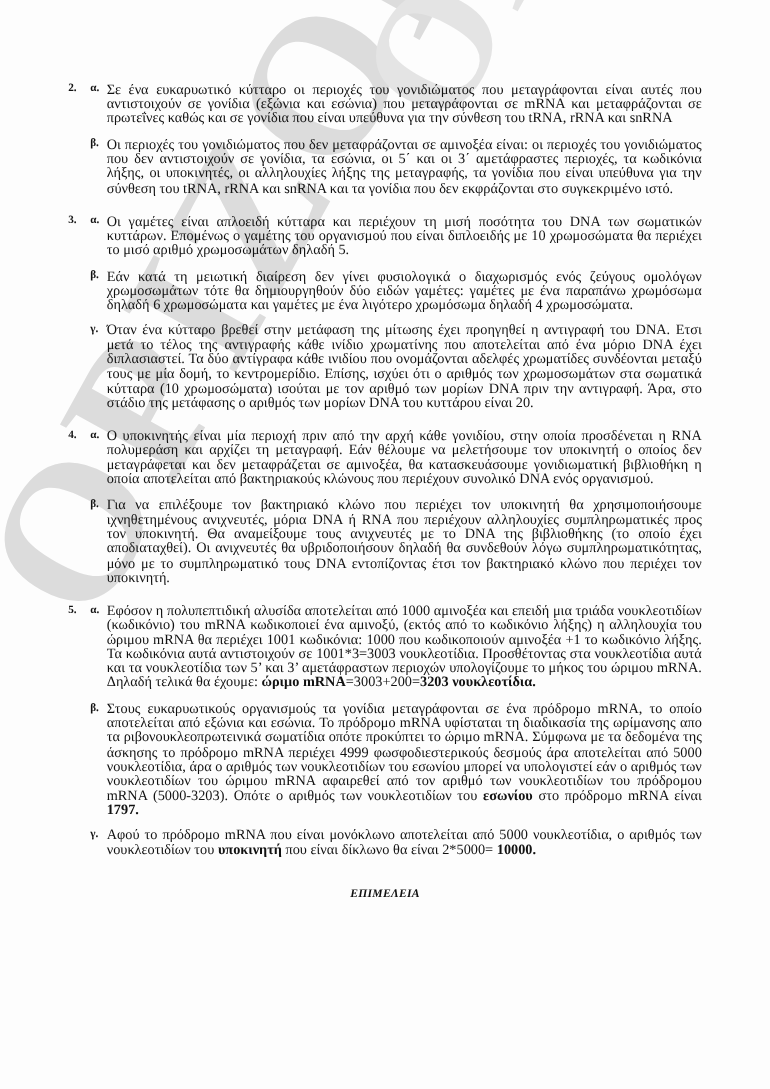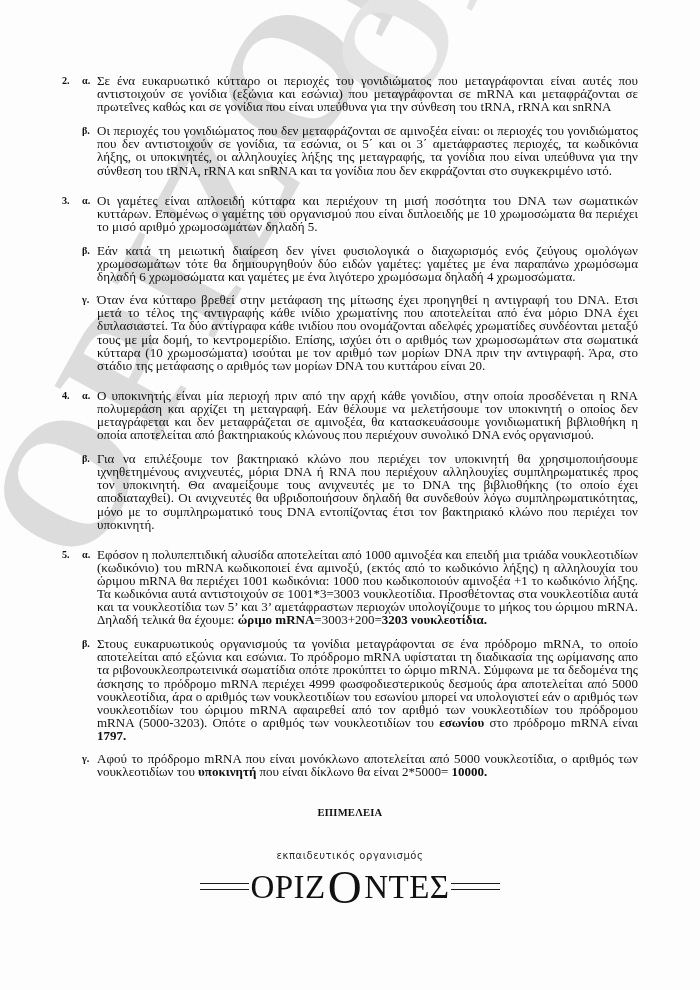--- a/index.html
+++ b/index.html
@@ -117,20 +117,21 @@
   .group-gap {
     height: 7px;
   }
 
   
   #footer {
     position: relative;
     z-index: 2;
     margin-top: 28px;
     text-align: center;
+    font-style: italic;
   }
   .epimeleia {
     font-size: 10.6px;
     font-weight: 700;
     line-height: 14px;
     letter-spacing: 0.02em;
   }
   .omada {
     font-size: 10.6px;
     font-weight: 700;
@@ -267,24 +268,14 @@
           <div class="sublabel">γ.</div>
           <div class="body-text"><span>Αφού το πρόδρομο mRNA που είναι μονόκλωνο αποτελείται από 5000 νουκλεοτίδια, ο αριθμός των νουκλεοτιδίων του </span><b>υποκινητή</b><span> που είναι δίκλωνο θα είναι  2*5000= </span><b>10000.</b></div>
         </div>
       </div>
     </div>
 
   <div id="footer">
     <div class="epimeleia">ΕΠΙΜΕΛΕΙΑ</div>
   </div>
 
-  <div id="logo-wrap">
-    <div class="logo-tagline">εκπαιδευτικός οργανισμός</div>
-    <div id="logo-mark">
-      <div class="rule top"></div>
-      <div class="rule bottom"></div>
-      <div id="logo-word">
-        <span class="seg">ΟΡΙΖ</span><span class="bigO">Ο</span><span class="seg">ΝΤΕΣ</span>
-      </div>
-    </div>
-  </div>
 
 </div>
 
 </body></html>

